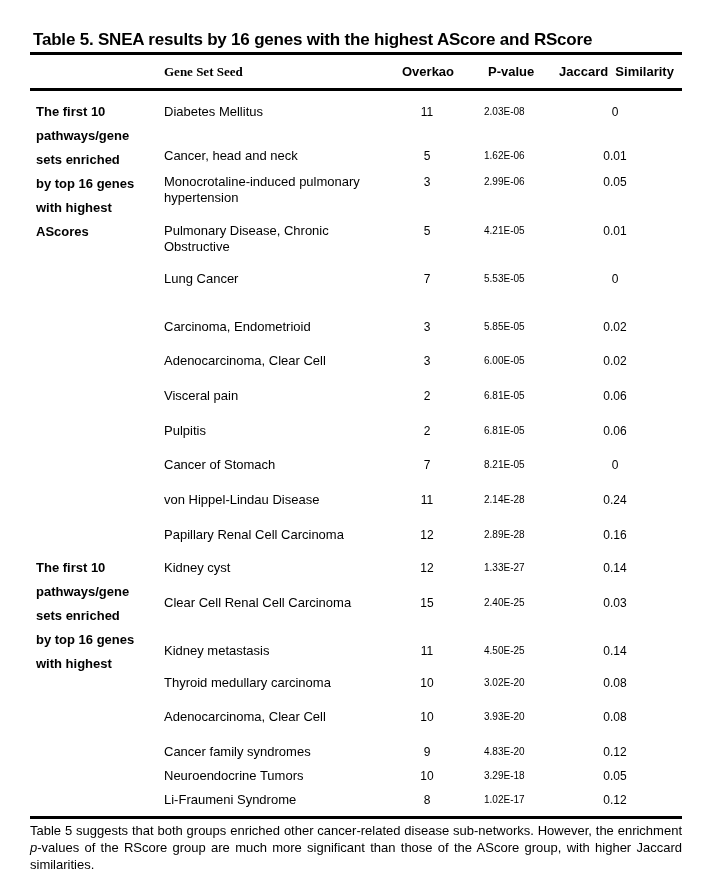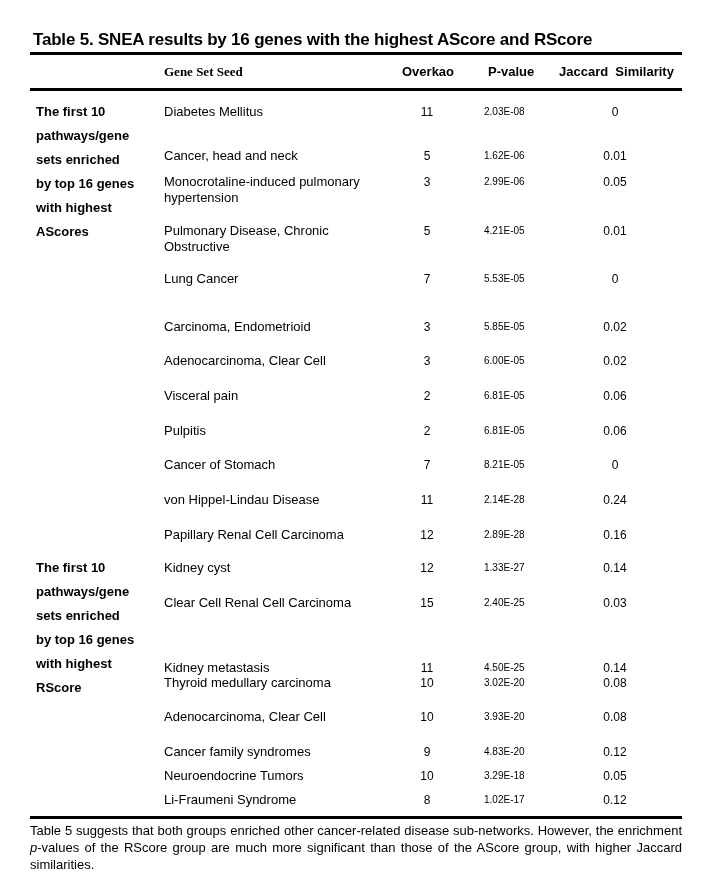--- a/index.html
+++ b/index.html
@@ -42,21 +42,20 @@
   <div>with highest</div>
   <div>AScores</div>
 </div>
 
 <div class="group-label" style="top:556px;">
   <div>The first 10</div>
   <div>pathways/gene</div>
   <div>sets enriched</div>
   <div>by top 16 genes</div>
   <div>with highest</div>
-  <div>RScore</div>
 </div>
 
 <div id="rows">
     <div class="row" style="top: 104px;">
       <div class="cell seed">Diabetes Mellitus</div>
       <div class="cell seed" style="top:16px;"></div>
       <div class="cell over">11</div>
       <div class="cell pval">2.03E-08</div>
       <div class="cell jac">0</div>
     </div>
@@ -144,21 +143,21 @@
       <div class="cell pval">1.33E-27</div>
       <div class="cell jac">0.14</div>
     </div>
     <div class="row" style="top: 595px;">
       <div class="cell seed">Clear Cell Renal Cell Carcinoma</div>
       <div class="cell seed" style="top:16px;"></div>
       <div class="cell over">15</div>
       <div class="cell pval">2.40E-25</div>
       <div class="cell jac">0.03</div>
     </div>
-    <div class="row" style="top: 660px;">
+    <div class="row" style="top: 643px;">
       <div class="cell seed">Kidney metastasis</div>
       <div class="cell seed" style="top:16px;"></div>
       <div class="cell over">11</div>
       <div class="cell pval">4.50E-25</div>
       <div class="cell jac">0.14</div>
     </div>
     <div class="row" style="top: 675px;">
       <div class="cell seed">Thyroid medullary carcinoma</div>
       <div class="cell seed" style="top:16px;"></div>
       <div class="cell over">10</div>

